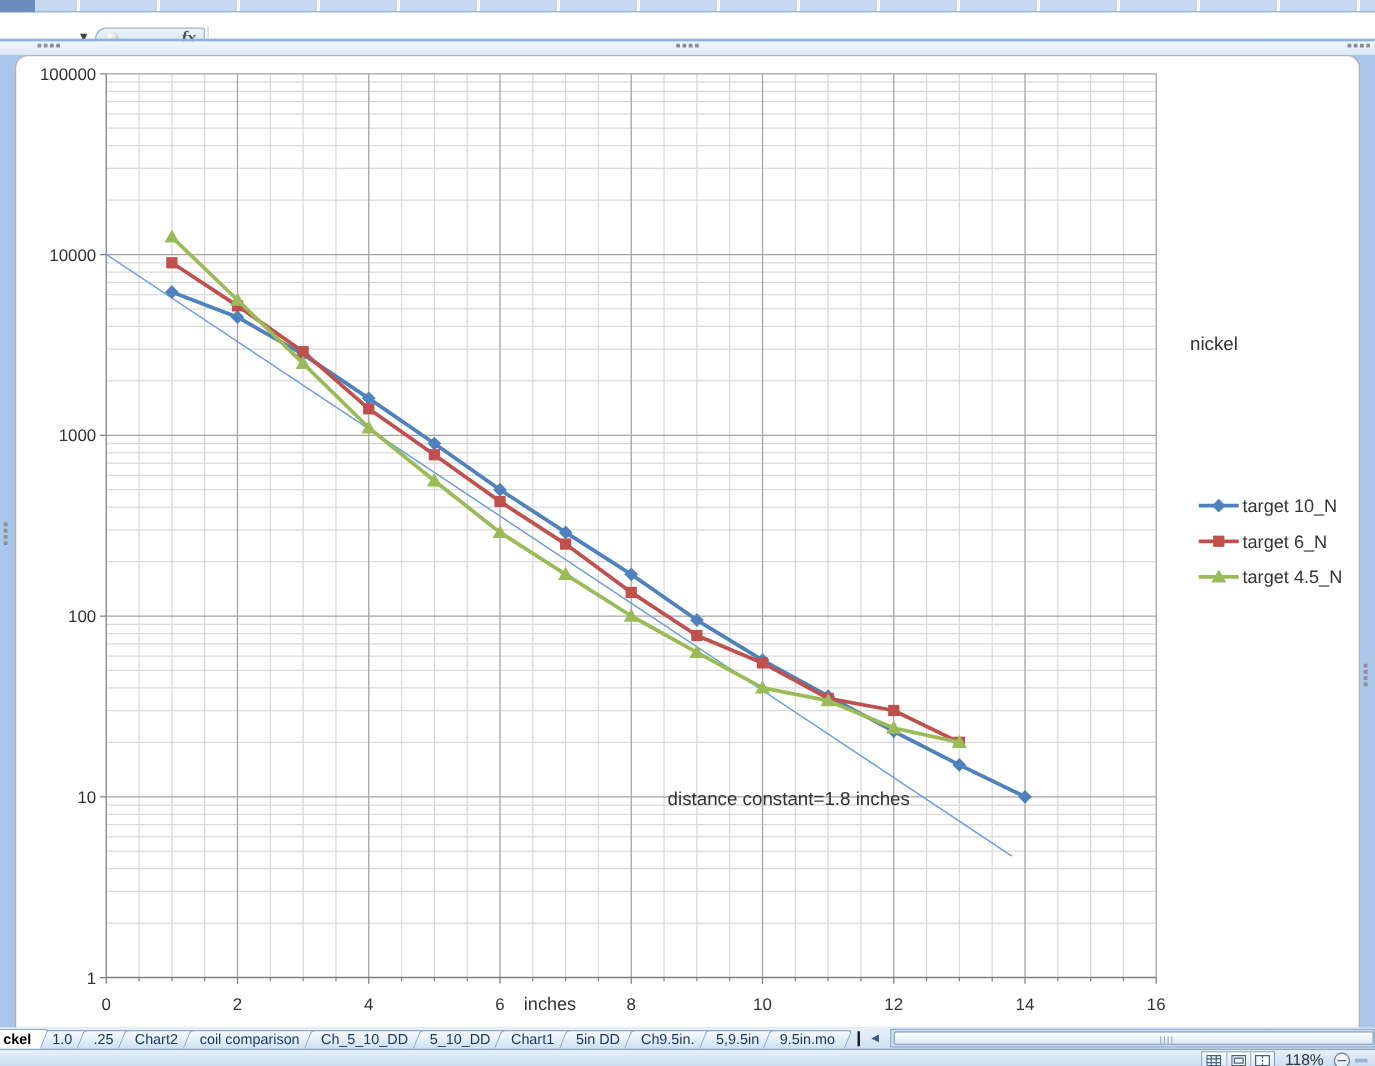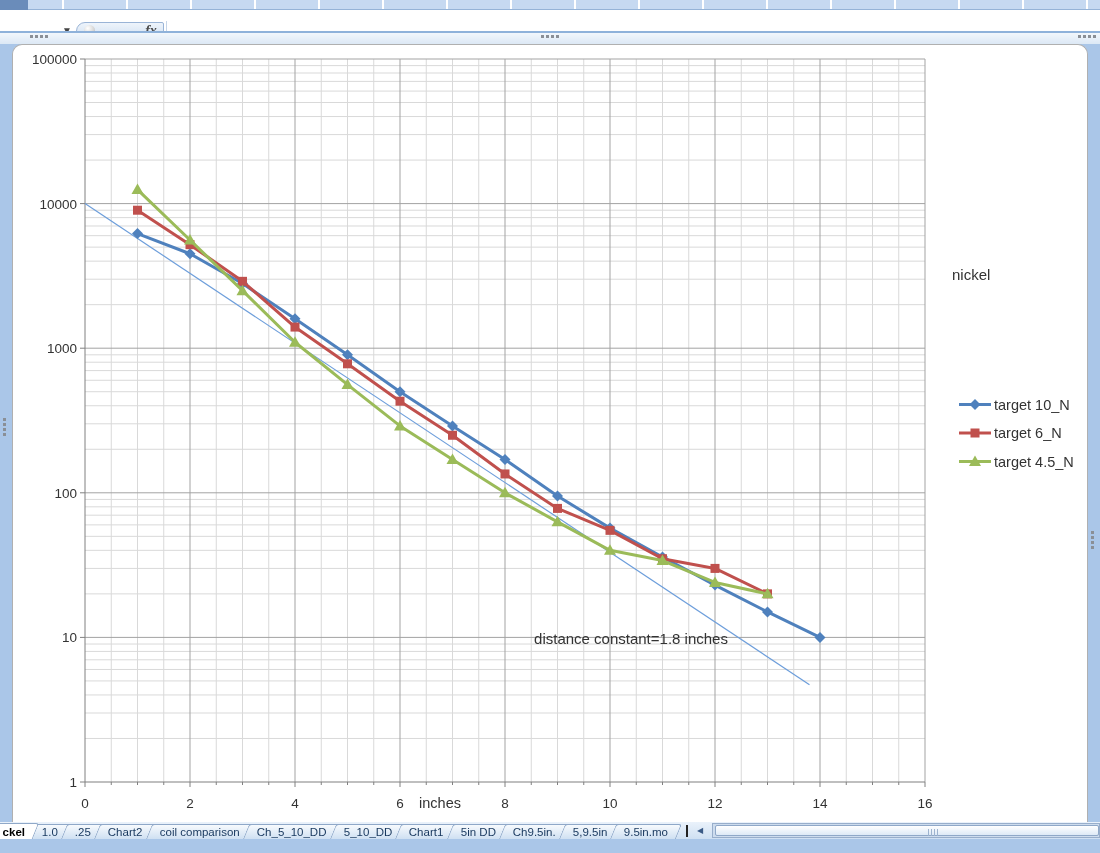--- a/index.html
+++ b/index.html
@@ -381,13 +381,40 @@
         <div id="h-scroll-grip">
           <span class="g"></span>
             <span class="g"></span>
             <span class="g"></span>
             <span class="g"></span>
         </div>
       </div>
     </div>
   </div>
 
+  <div id="status-bar">
+    <div id="status-right">
+      <div id="view-buttons">
+        <div class="view-btn">
+          <svg width="12" height="9" viewBox="0 0 12 9">
+              <rect x="0.5" y="0.5" width="11" height="8" fill="#fff" stroke="#44618c"></rect>
+              <path d="M0.5 3h11M0.5 6h11M4 0.5v8M8 0.5v8" stroke="#44618c" stroke-width="1" fill="none"></path>
+            </svg>
+        </div>
+        <div class="view-btn">
+          <svg width="12" height="9" viewBox="0 0 12 9">
+              <rect x="0.5" y="0.5" width="11" height="8" fill="#fff" stroke="#44618c"></rect>
+              <rect x="2.5" y="2.5" width="7" height="4" fill="none" stroke="#44618c"></rect>
+            </svg>
+        </div>
+        <div class="view-btn">
+          <svg width="12" height="9" viewBox="0 0 12 9">
+              <rect x="0.5" y="0.5" width="11" height="8" fill="#fff" stroke="#44618c"></rect>
+              <path d="M6 0.5v8" stroke="#44618c" stroke-dasharray="2 1"></path>
+            </svg>
+        </div>
+      </div>
+      <span id="zoom-label">118%</span>
+      <div id="zoom-out-btn"></div>
+      <div id="zoom-slider-stub"></div>
+    </div>
+  </div>
 </div>
 
 </body></html>

